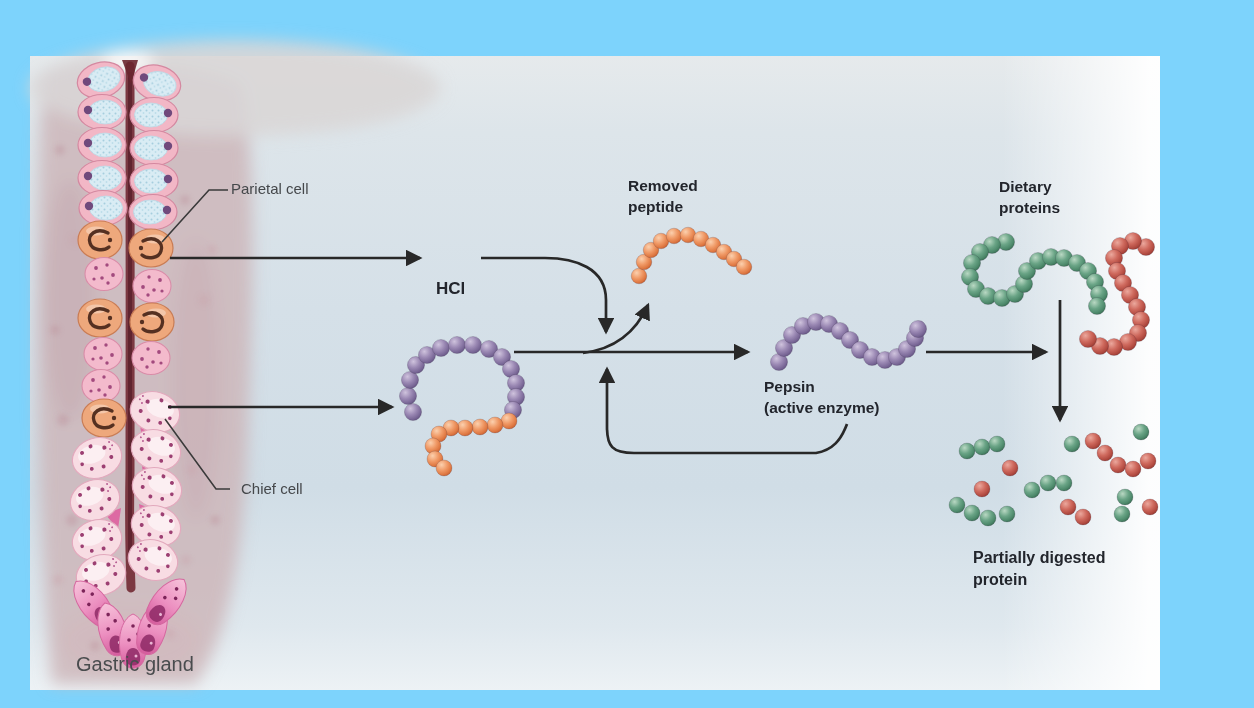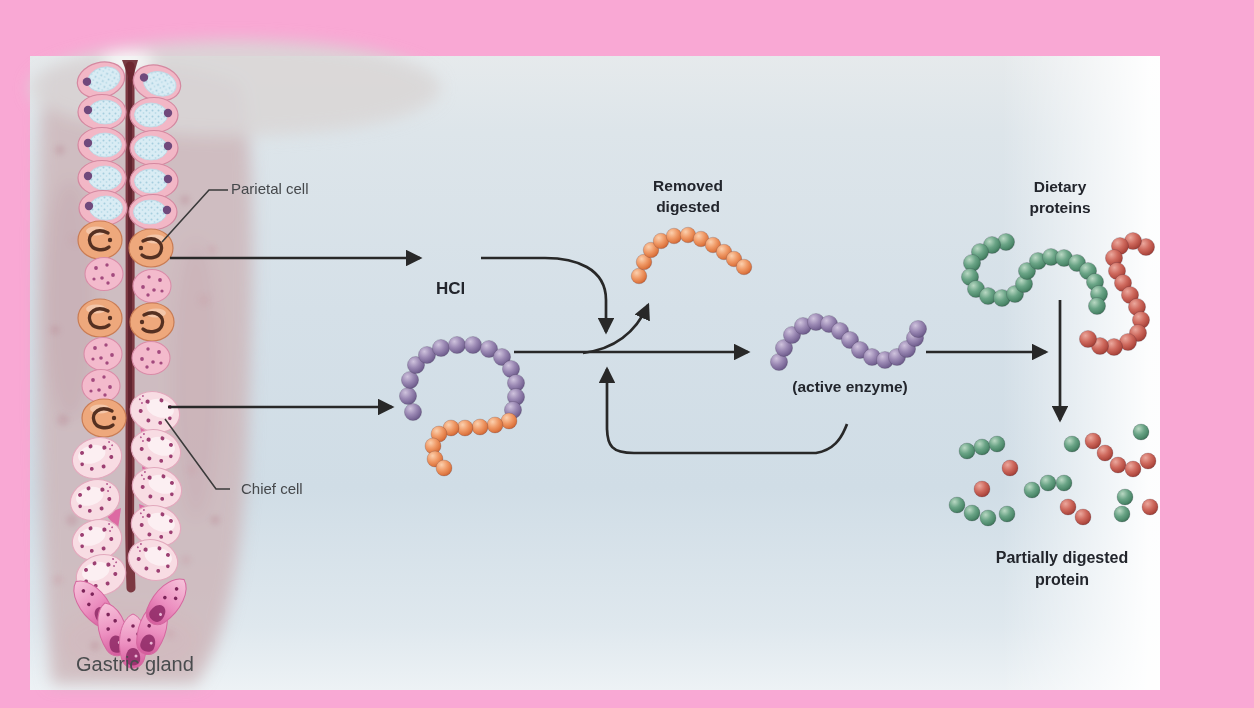--- a/index.html
+++ b/index.html
@@ -1,26 +1,26 @@
 <!DOCTYPE html>
 <html><head>
 <meta charset="utf-8">
 <style>
   html,body{margin:0;padding:0;background:#fff;}
-  #page{position:relative;width:1254px;height:708px;background:#f9a8d4;overflow:hidden;
+  #page{position:relative;width:1254px;height:708px;background:#7dd3fc;overflow:hidden;
         font-family:"Liberation Sans",sans-serif;}
   #bg-wash{position:absolute;left:30px;top:56px;width:1130px;height:634px;
     background:
       linear-gradient(to right, rgba(255,255,255,0) 86%, rgba(255,255,255,0.95) 99%),
       linear-gradient(to bottom,#e6eaec 0%,#dde5ea 12%,#d5e0e8 40%,#d0dde6 68%,#dfe8ee 90%,#edf2f5 100%);}
   svg{position:absolute;left:0;top:0;}
   .lbl{position:absolute;font-size:15px;color:#45484b;white-space:nowrap;}
   .lbl span{display:block;}
   .bold{font-weight:700;color:#22252c;font-size:15.5px;line-height:21px;}
-  .center{text-align:center;}
+  .center{text-align:left;}
   .hcl{font-size:17px;font-weight:700;color:#22252c;margin-top:32px;}
   .gg{font-size:20px;color:#494c4e;}
   .big{font-size:16px;line-height:22px;}
 </style>
 </head>
 <body>
 
 <div id="page">
   <div id="bg-wash"></div>
 
@@ -349,23 +349,24 @@
       </g>
   </svg>
 
   <div class="lbl" style="left:231px;top:180px">Parietal cell</div>
   <div class="lbl" style="left:241px;top:480px">Chief cell</div>
   <div class="lbl gg" style="left:76px;top:653px">Gastric gland</div>
   <div class="lbl hcl" style="left:436px;top:247px">HCl</div>
 
   <div class="lbl bold center" style="left:628px;top:175px;width:120px">
     <span>Removed</span>
-    <span>digested</span>
+    <span>peptide</span>
   </div>
   <div class="lbl bold center" style="left:764px;top:376px;width:172px">
+    <span>Pepsin</span>
     <span>(active enzyme)</span>
   </div>
   <div class="lbl bold center big" style="left:973px;top:547px;width:178px">
     <span>Partially digested</span>
     <span>protein</span>
   </div>
   <div class="lbl bold center" style="left:999px;top:176px;width:122px">
     <span>Dietary</span>
     <span>proteins</span>
   </div>

